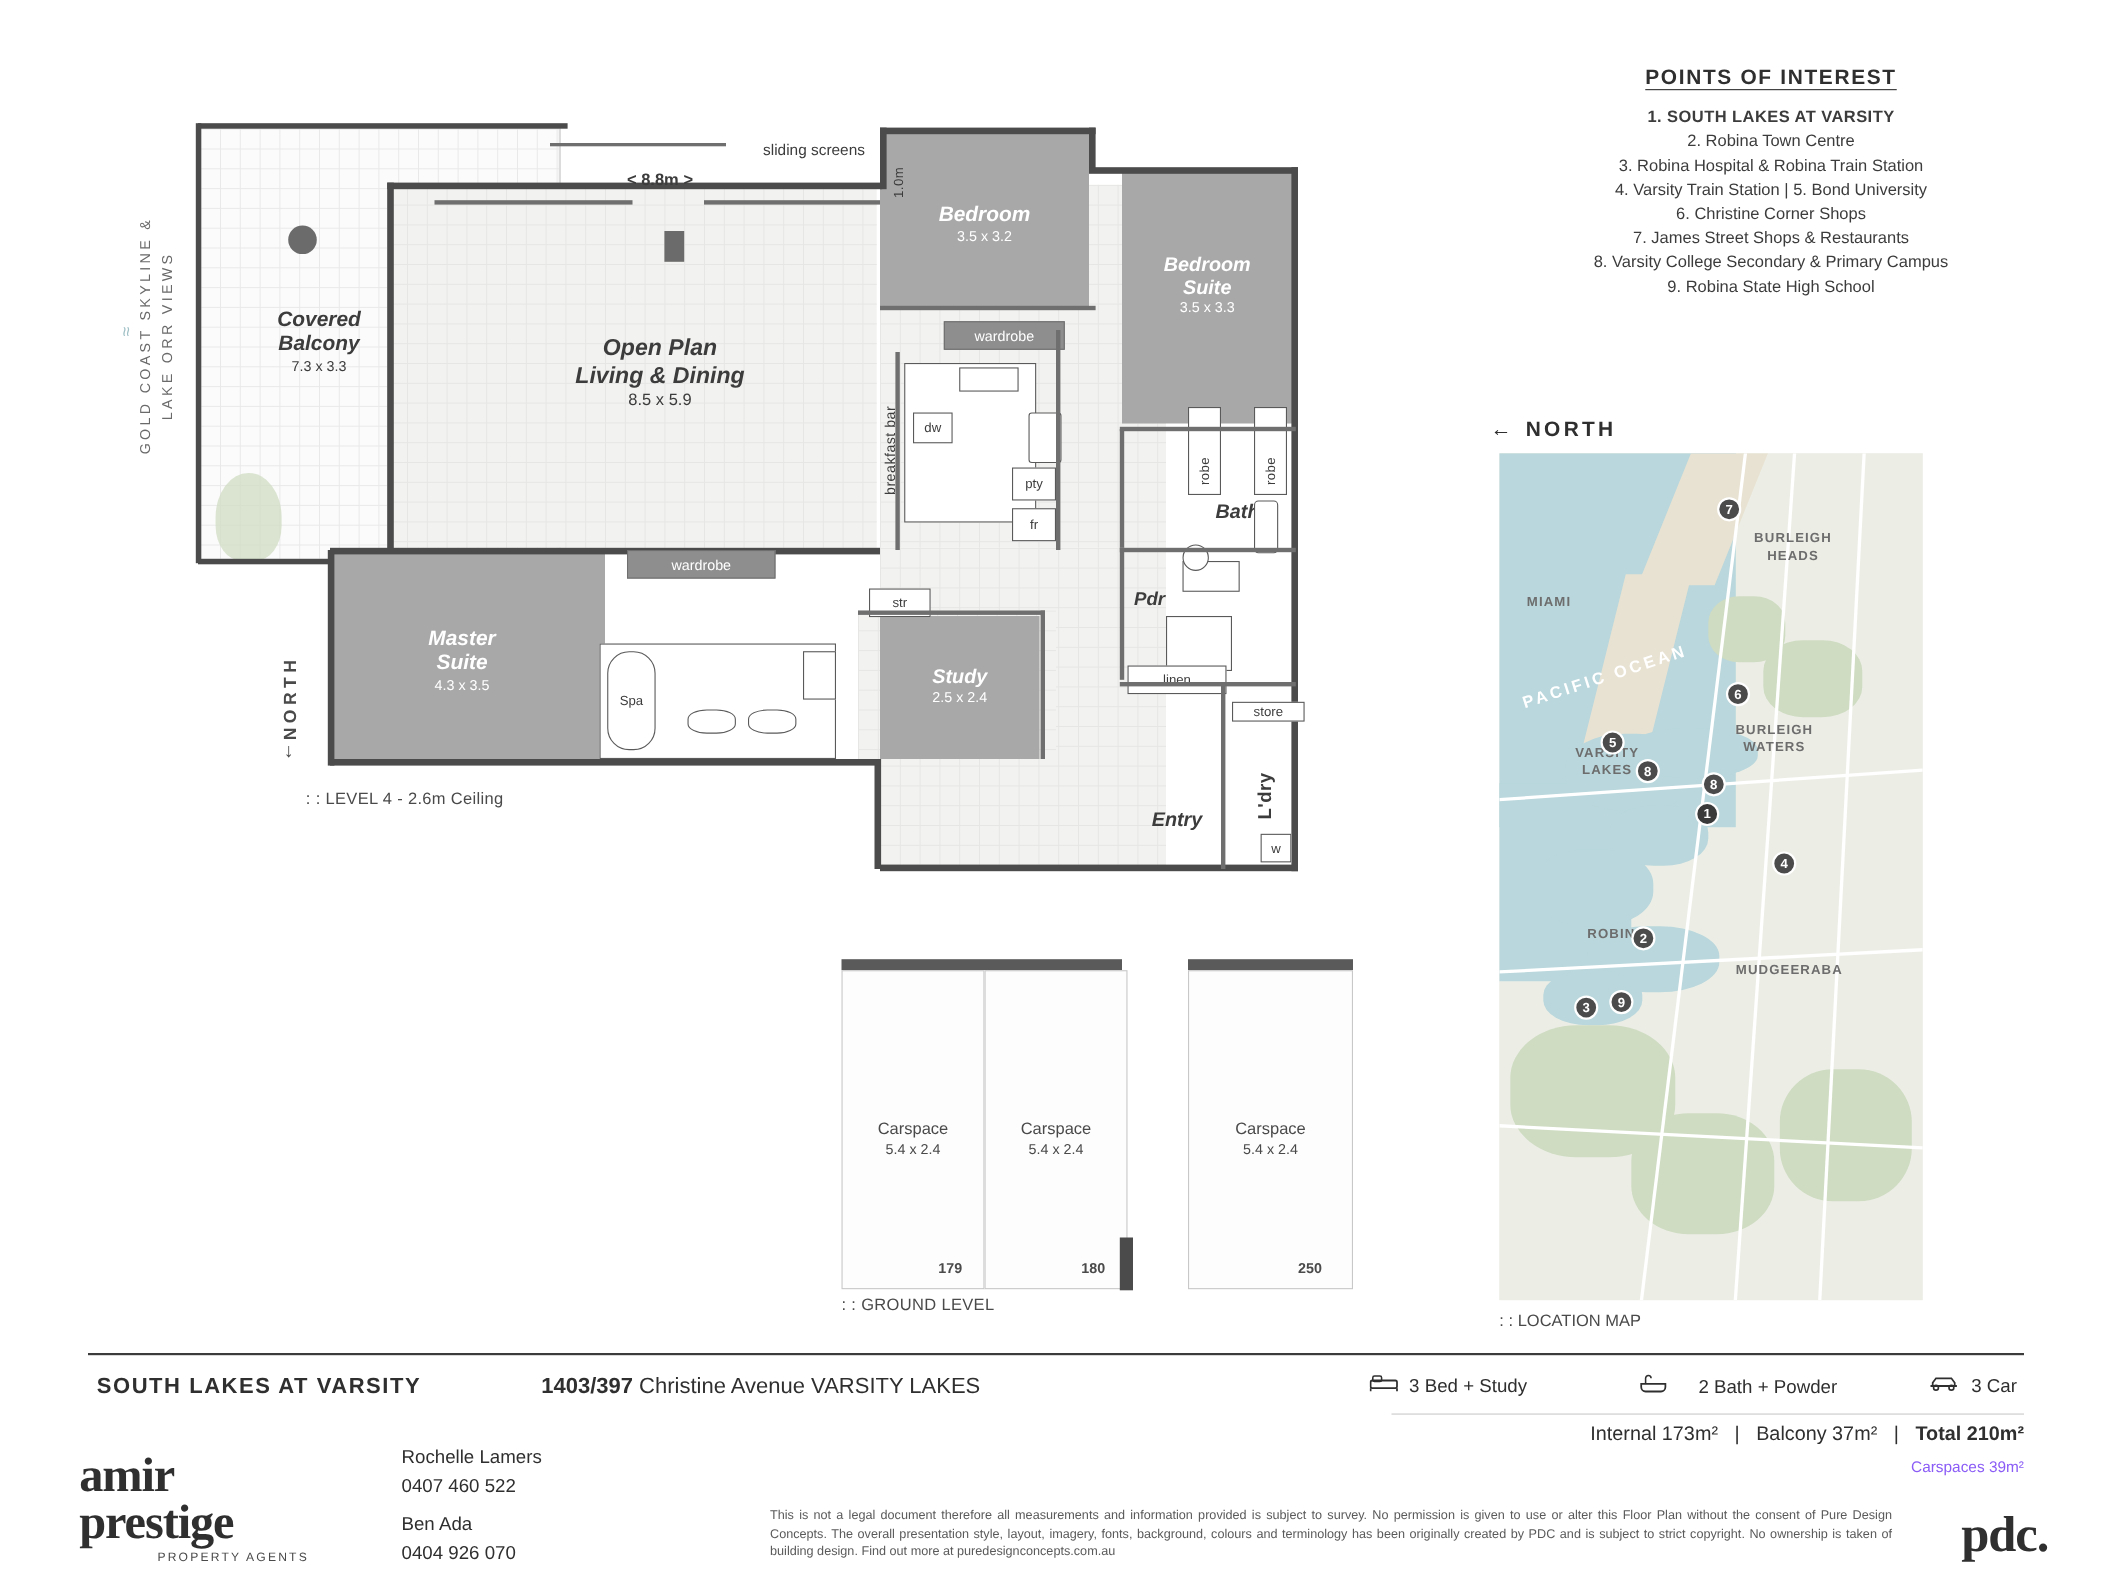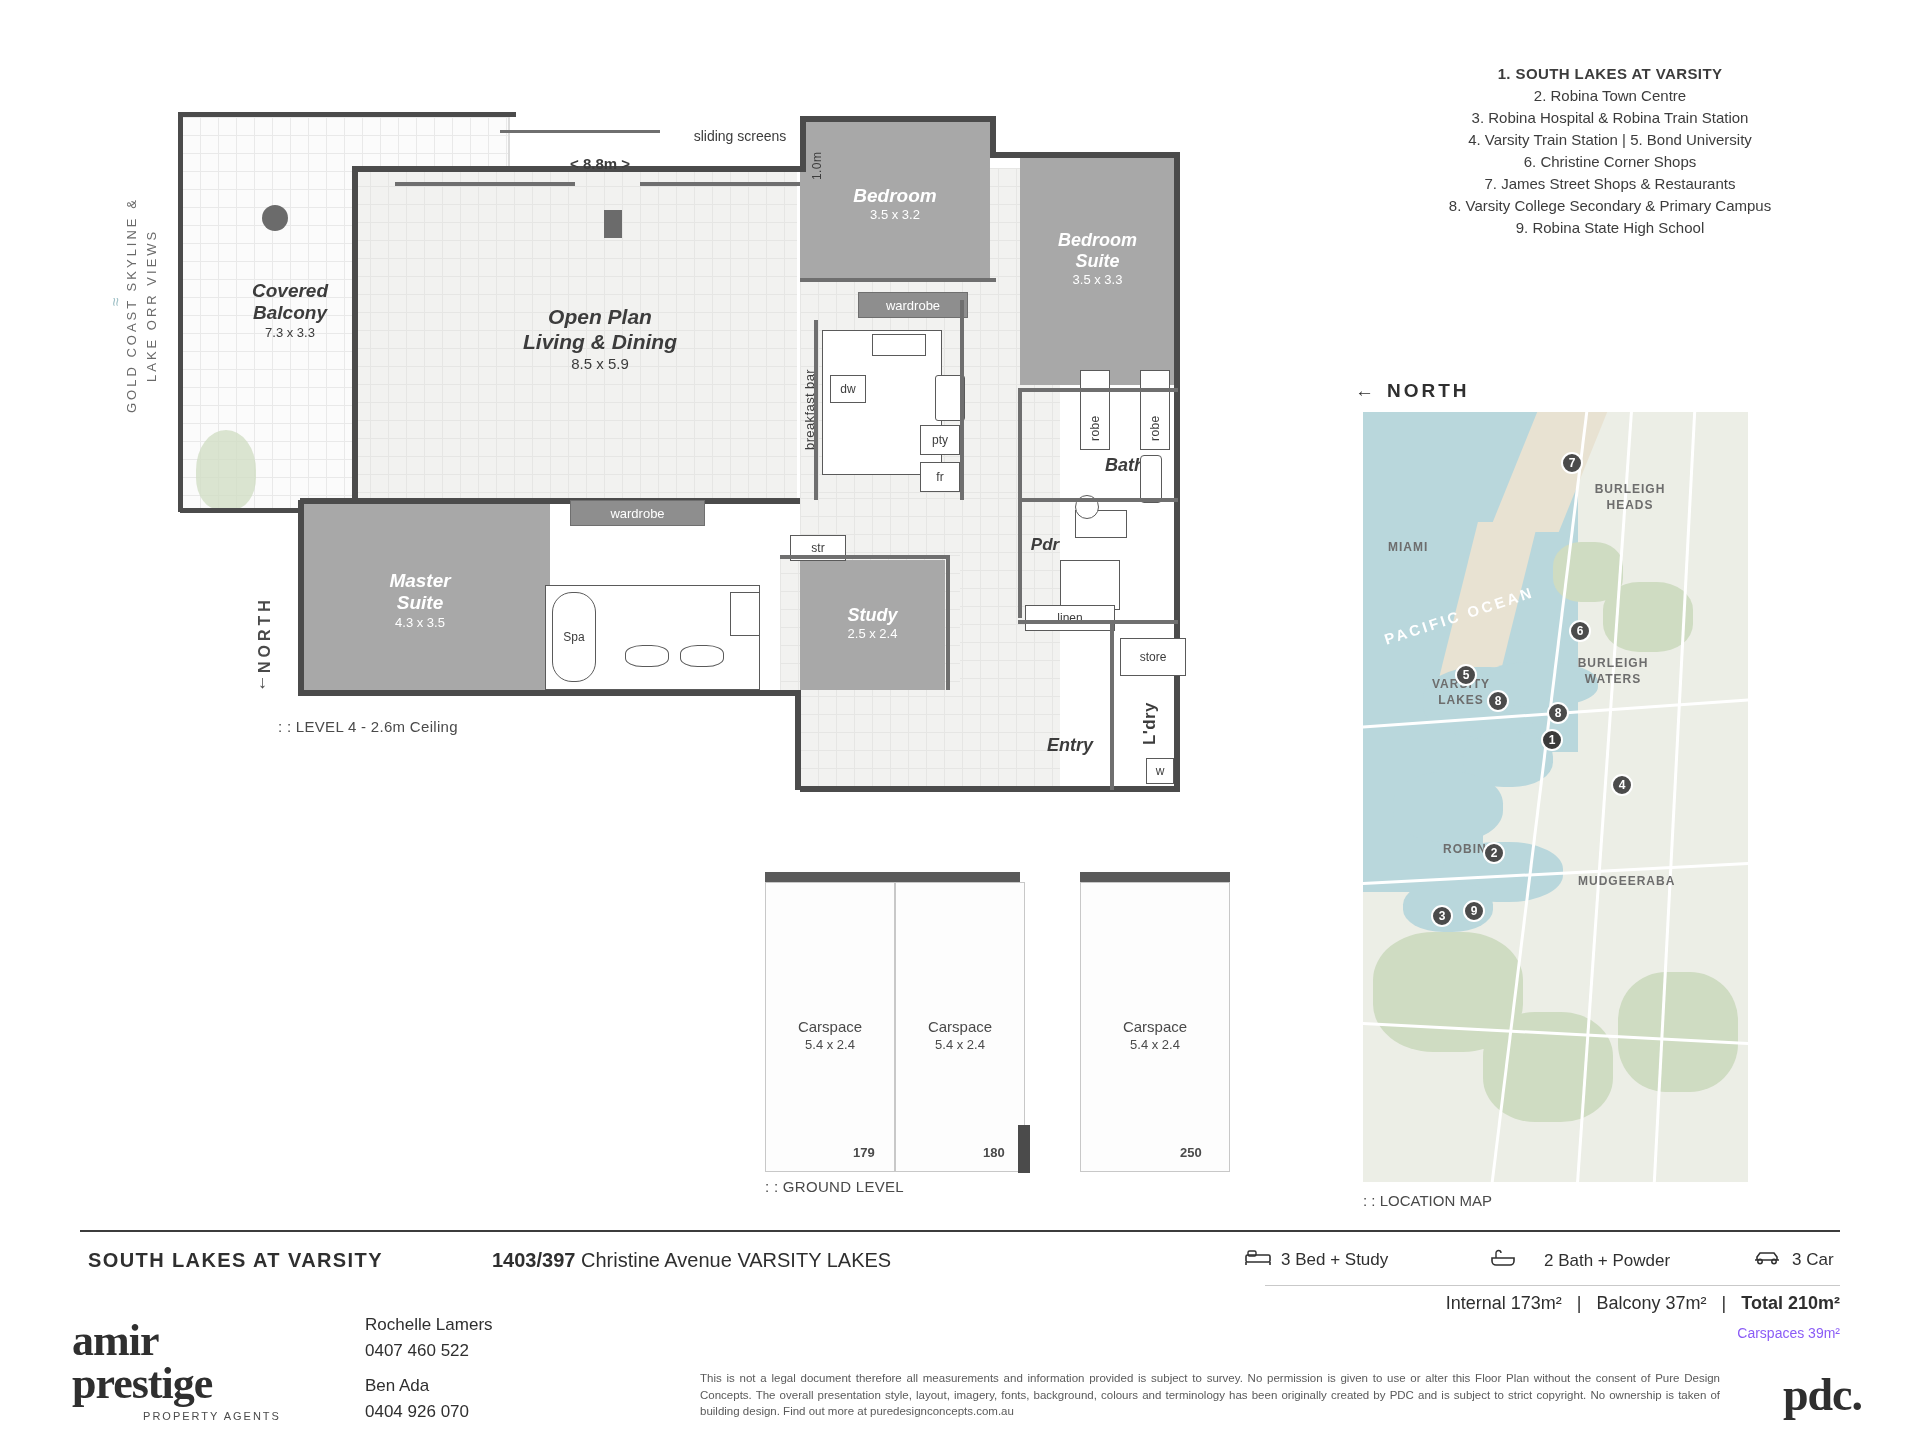--- a/index.html
+++ b/index.html
@@ -293,21 +293,21 @@
     <div class="whitebox" style="left:680px; top:645px; width:44px; height:22px; border-radius:40%;"></div>
     <div class="whitebox" style="left:730px; top:592px; width:30px; height:44px;"></div>
 
     <div class="whitebox" style="left:1140px; top:455px; width:22px; height:48px; border-radius:4px;"></div>
     <div class="whitebox" style="left:1075px; top:510px; width:52px; height:28px;"></div>
     <div class="whitebox" style="left:1060px; top:560px; width:60px; height:50px;"></div>
 
     <div class="whitebox" style="left:1075px; top:495px; width:24px; height:24px; border-radius:50%;"></div>
 
     <div class="whitebox" style="left:1025px; top:605px; width:90px; height:26px; font-size:12px; display:flex; align-items:center; justify-content:center;">linen</div>
-    <div class="whitebox" style="left:1120px; top:638px; width:66px; height:38px; font-size:12px; display:flex; align-items:center; justify-content:center;">store</div>
+    <div class="whitebox" style="left:1120px; top:638px; width:66px; height:18px; font-size:12px; display:flex; align-items:center; justify-content:center;">store</div>
     <div class="whitebox" style="left:1146px; top:758px; width:28px; height:26px; font-size:12px; display:flex; align-items:center; justify-content:center;">w</div>
 
     <div class="wall-thin" style="left:1018px; top:498px; width:4px; height:120px;"></div>
     <div class="wall-thin" style="left:1018px; top:498px; width:160px; height:4px;"></div>
     <div class="wall-thin" style="left:1018px; top:620px; width:160px; height:4px;"></div>
     <div class="wall-thin" style="left:1110px; top:620px; width:4px; height:170px;"></div>
     <div class="wall-thin" style="left:1018px; top:390px; width:4px; height:108px;"></div>
     <div class="wall-thin" style="left:1018px; top:388px; width:160px; height:4px;"></div>
     <div class="wall-thin" style="left:814px; top:320px; width:4px; height:180px;"></div>
     <div class="wall-thin" style="left:960px; top:300px; width:4px; height:200px;"></div>
@@ -338,20 +338,21 @@
     </div>
 
     <div class="car-num" style="left:853px; top:1145px;">179</div>
     <div class="car-num" style="left:983px; top:1145px;">180</div>
     <div class="car-num" style="left:1180px; top:1145px;">250</div>
 
     <div class="level-note" style="left:765px; top:1178px;">: : GROUND LEVEL</div>
   </div>
 
   <div class="poi">
+    <h2>POINTS OF INTEREST</h2>
     <div class="item first">1. SOUTH LAKES AT VARSITY</div>
     <div class="item">2. Robina Town Centre</div>
     <div class="item">3. Robina Hospital &amp; Robina Train Station</div>
     <div class="item">4. Varsity Train Station  |  5. Bond University</div>
     <div class="item">6. Christine Corner Shops</div>
     <div class="item">7. James Street Shops &amp; Restaurants</div>
     <div class="item">8. Varsity College Secondary &amp; Primary Campus</div>
     <div class="item">9. Robina State High School</div>
   </div>
 

